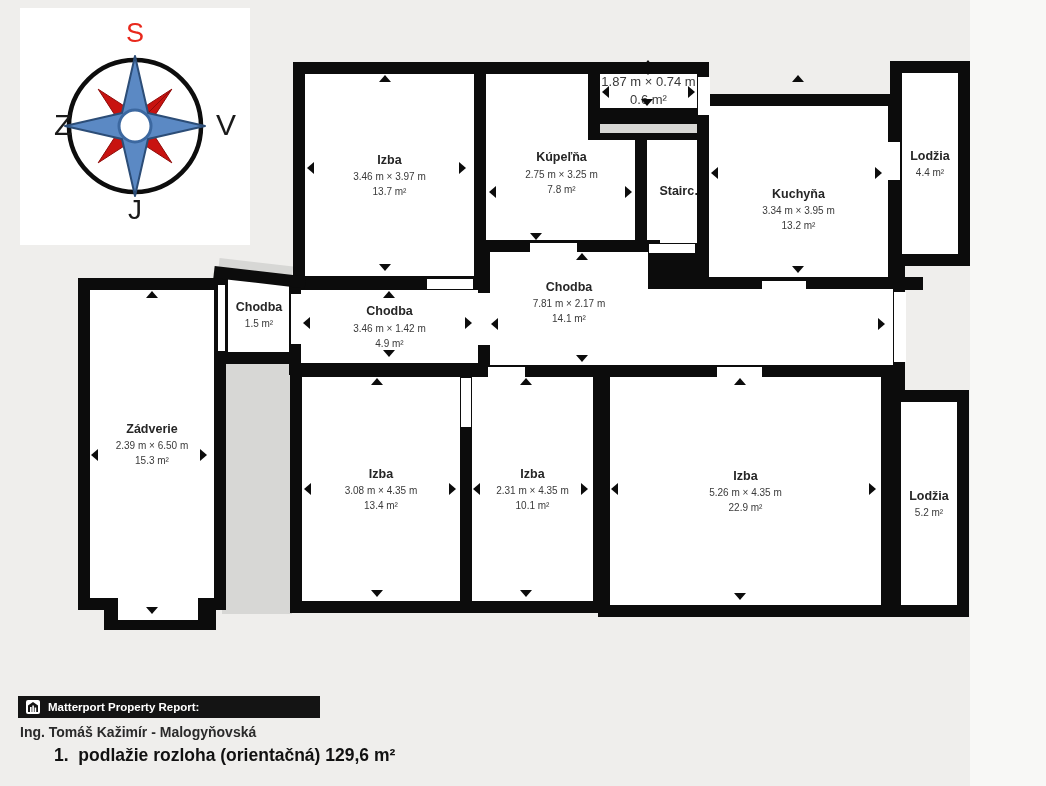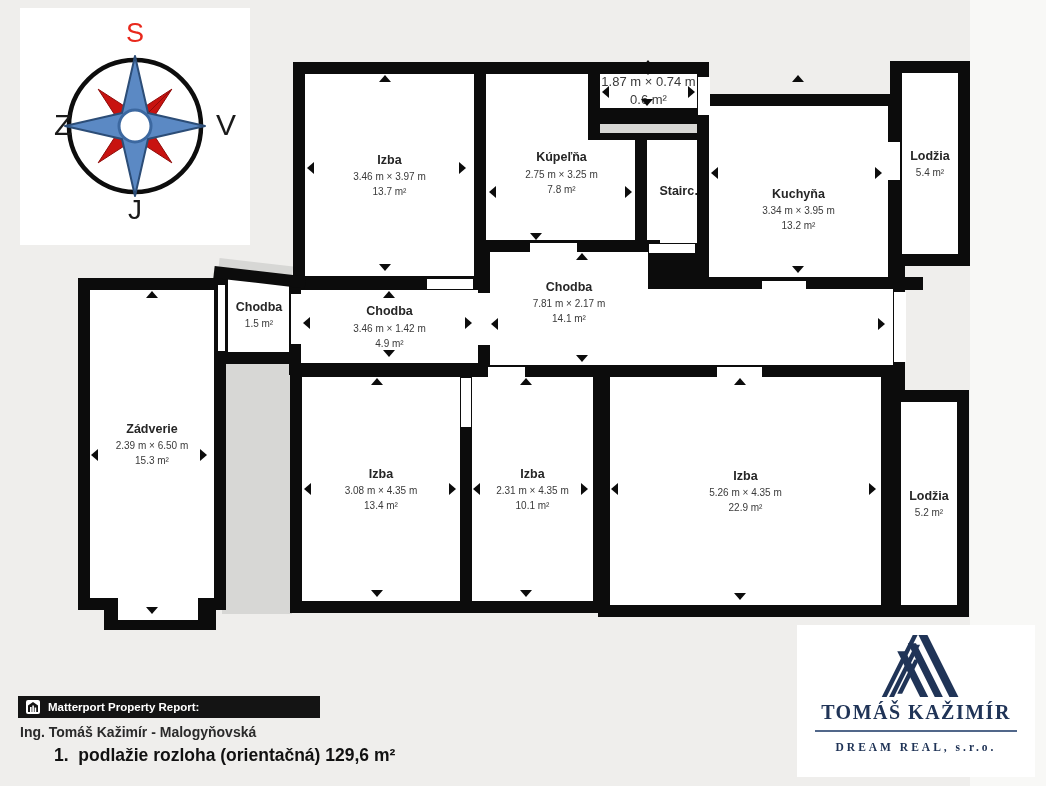--- a/index.html
+++ b/index.html
@@ -112,21 +112,21 @@
     <div class="rlabel">
       <div class="nm">Kuchyňa</div>
       <div class="dm">3.34 m × 3.95 m</div>
       <div class="ar">13.2 m²</div>
     </div>
   </div>
 
   <div class="room" style="left:890px;top:61px;width:80px;height:205px;">
     <div class="rlabel">
       <div class="nm">Lodžia</div>
-      <div class="ar">5.4 m²</div>
+      <div class="ar">4.4 m²</div>
     </div>
   </div>
 
   <div class="room" style="left:478px;top:240px;width:182px;height:138px;">
     <div class="rlabel" style="margin-top:-14px;">
       <div class="nm">Chodba</div>
       <div class="dm">7.81 m × 2.17 m</div>
       <div class="ar">14.1 m²</div>
     </div>
   </div>
@@ -251,29 +251,14 @@
       <path d="M7,2 L12,5.5 L12,12 L2,12 L2,5.5 Z" fill="#141414"></path>
       <rect x="4" y="7" width="1.6" height="5" fill="#ffffff"></rect>
       <rect x="6.3" y="5.5" width="1.6" height="6.5" fill="#ffffff"></rect>
       <rect x="8.6" y="7.5" width="1.6" height="4.5" fill="#ffffff"></rect>
     </svg>
     <span>Matterport Property Report:</span>
   </div>
   <div class="agent-line">Ing. Tomáš Kažimír - Malogyňovská</div>
   <div class="floor-line">1.  podlažie rozloha (orientačná) 129,6 m²</div>
 
-  <div class="logo-box">
-    <svg width="108" height="62" viewBox="0 0 120 76">
-      <g fill="#203457">
-        <path d="M63,0 L74,0 L112,76 L101,76 Z"></path>
-        <path d="M50,10 L60,10 L93,76 L83,76 Z"></path>
-        <path d="M37,20 L47,20 L75,76 L65,76 Z"></path>
-        <path d="M56,0 L62,0 L24,76 L18,76 Z"></path>
-        <path d="M59,12 L65,12 L33,76 L27,76 Z"></path>
-        <path d="M58,30 L64,30 L43,72 L37,72 Z"></path>
-      </g>
-    </svg>
-    <div class="logo-title">TOMÁŠ KAŽIMÍR</div>
-    <div class="logo-divider"></div>
-    <div class="logo-sub">DREAM REAL, s.r.o.</div>
-  </div>
 
 </div>
 
 </body></html>

